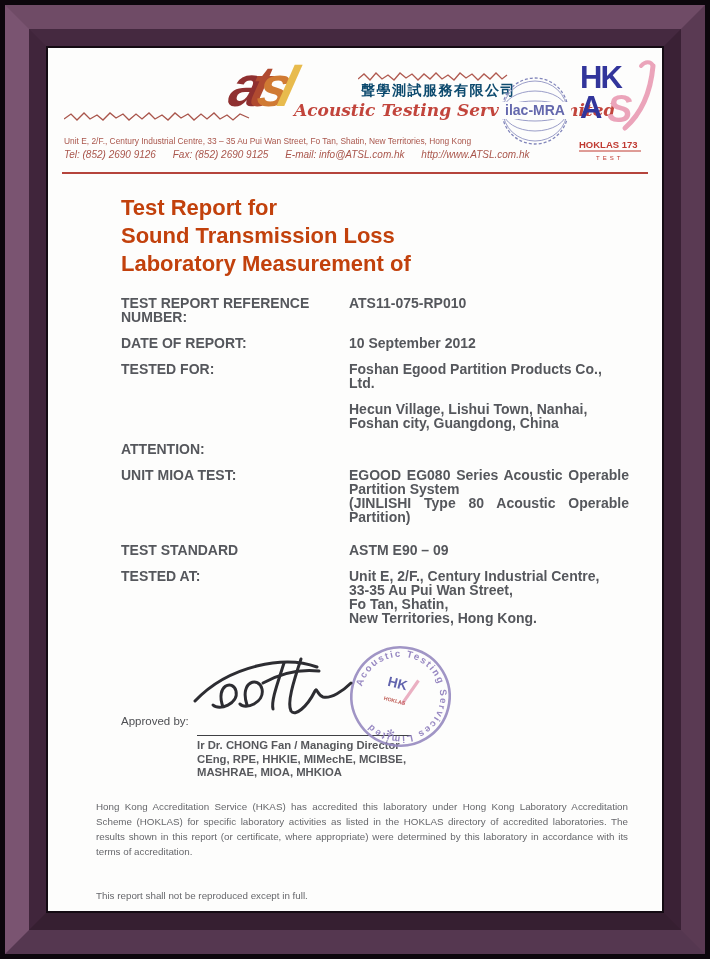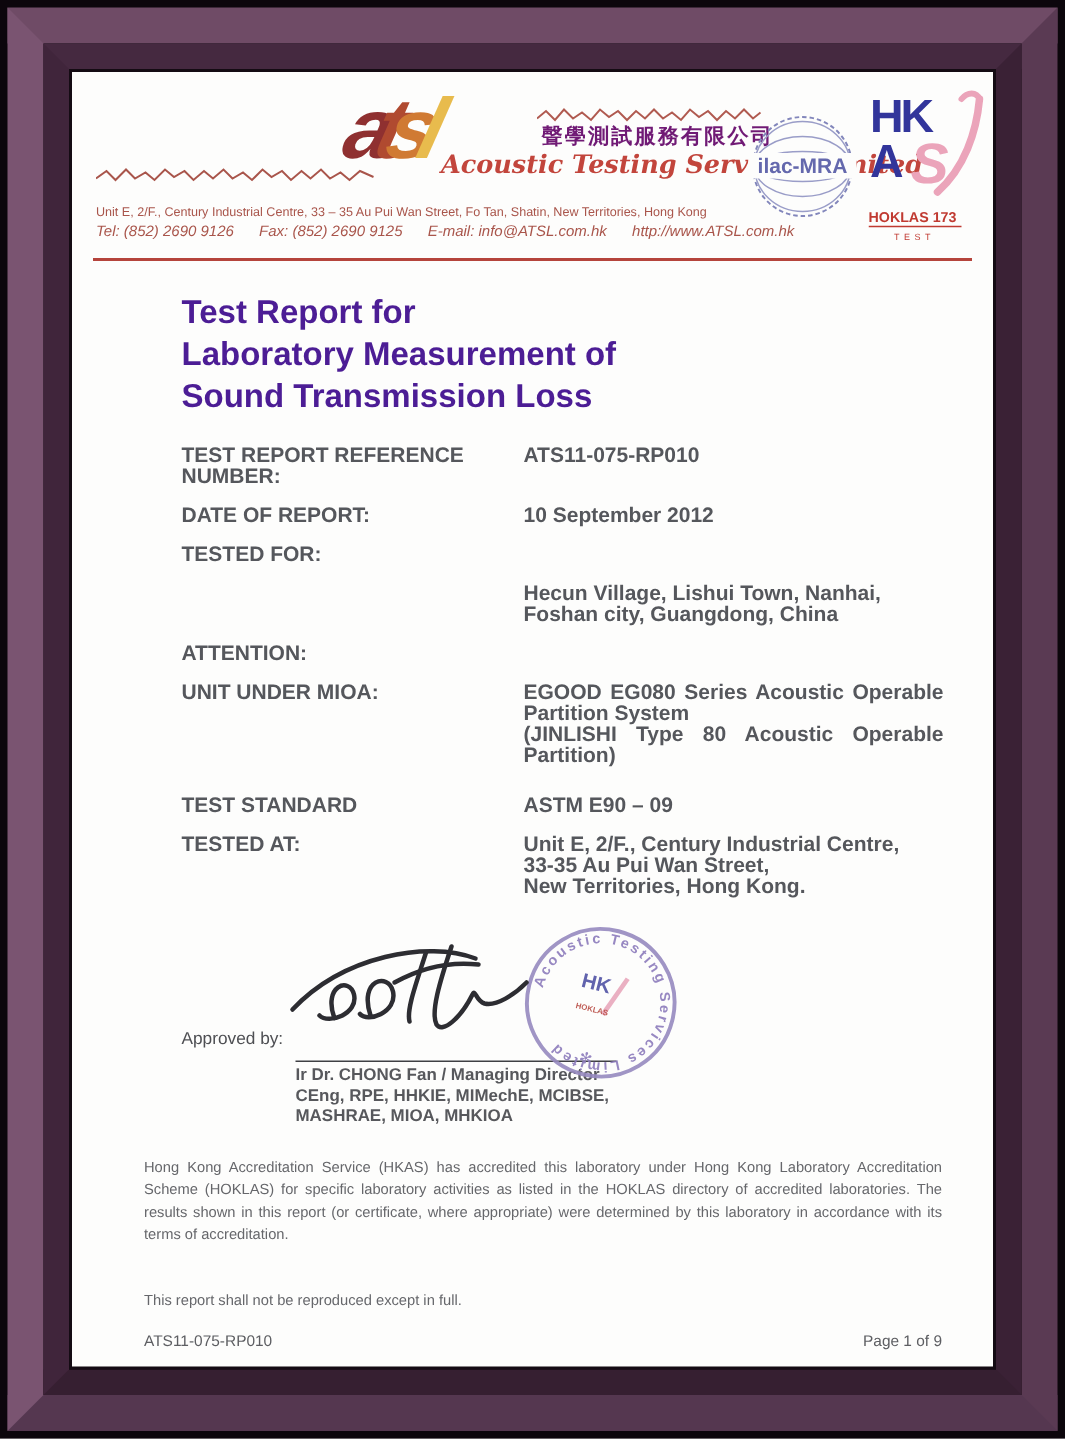--- a/index.html
+++ b/index.html
@@ -20,33 +20,33 @@
   .zig{position:absolute;}
   .zig-left{left:6px;top:54px;}
   .zig-right{left:300px;top:14px;}
   .logo{position:absolute;left:180px;top:2px;transform:skewX(-14deg);
         font-weight:bold;font-style:italic;font-size:57px;line-height:1;letter-spacing:-4px;}
   .logo span{display:inline-block;margin-left:-7px;}
   .l-a{color:#8f3030;}
   .l-t{color:#b04a30;}
   .l-s{color:#d07a33;}
   .l-l{color:#e8bb4d;}
-  .cn-name{position:absolute;left:303px;top:26px;color:#701a75;font-weight:bold;
+  .cn-name{position:absolute;left:303px;top:26px;color:#0c4a6e;font-weight:bold;
            font-size:14px;letter-spacing:1.5px;white-space:nowrap;}
   .en-name{position:absolute;left:236px;top:44px;color:#c2453c;font-weight:bold;
            font-style:italic;font-family:"DejaVu Serif",serif;font-size:17px;white-space:nowrap;}
   .addr{position:absolute;left:6px;top:80px;color:#a9554b;font-size:8.4px;white-space:nowrap;}
   .contact{position:absolute;left:6px;top:93px;color:#a9554b;font-size:10px;white-space:nowrap;font-style:italic;}
   .contact span{margin-right:14px;}
   .ilac{position:absolute;left:438px;top:16px;}
   .hkas{position:absolute;left:521px;top:4px;}
   .hrule{height:0;border-top:2px solid #b5443c;margin:2px 14px 0 14px;}
 
   
-  .title{margin:20px 40px 1px 73px;font-size:22px;font-weight:bold;color:#4c1d95;line-height:28px;}
+  .title{margin:20px 40px 1px 73px;font-size:22px;font-weight:bold;color:#c2410c;line-height:28px;}
 
   
   .fields{margin:18px 30px 0 73px;font-size:14px;font-weight:bold;color:#55575c;}
   .frow{display:grid;grid-template-columns:228px 280px;margin-bottom:12px;line-height:14px;}
   .frow.gap-top{margin-top:19px;}
   .vline{display:block;}
   .vline.spread{text-align:justify;text-align-last:justify;}
 
   
   .approval{position:relative;margin:26px 30px 0 73px;height:128px;}
@@ -111,72 +111,74 @@
           <path d="M62,6 C66,1 72,1 74,6" fill="none" stroke="#eba4ba" stroke-width="4" stroke-linecap="round"></path>
           <text x="0" y="88" font-family="Liberation Sans,sans-serif" font-size="9.5" font-weight="bold" fill="#c03a31">HOKLAS 173</text>
           <line x1="0" y1="91" x2="62" y2="91" stroke="#c03a31" stroke-width="1"></line>
           <text x="17" y="100" font-family="Liberation Sans,sans-serif" font-size="6" letter-spacing="3" fill="#c03a31">TEST</text>
         </svg>
       </div>
       <div class="hrule"></div>
 
       <div class="title">
         <div>Test Report for</div>
+        <div>Sound Transmission Loss</div>
         <div>Laboratory Measurement of</div>
-        <div>Sound Transmission Loss</div>
       </div>
 
       <div class="fields">
 
         <div class="frow">
           <div>TEST REPORT REFERENCE NUMBER:</div>
           <div>ATS11-075-RP010</div>
         </div>
 
         <div class="frow">
           <div>DATE OF REPORT:</div>
           <div>10 September 2012</div>
         </div>
 
         <div class="frow">
           <div>TESTED FOR:</div>
+          <div>Foshan Egood Partition Products Co., Ltd.</div>
         </div>
 
         <div class="frow">
           <div></div>
           <div>
             <span class="vline">Hecun Village, Lishui Town, Nanhai,</span>
             <span class="vline">Foshan city, Guangdong, China</span>
           </div>
         </div>
 
         <div class="frow">
           <div>ATTENTION:</div>
         </div>
 
         <div class="frow">
-          <div>UNIT UNDER MIOA:</div>
+          <div>UNIT MIOA TEST:</div>
           <div>
             <span class="vline spread">EGOOD EG080 Series Acoustic Operable</span>
             <span class="vline">Partition System</span>
             <span class="vline spread">(JINLISHI Type 80 Acoustic Operable</span>
             <span class="vline">Partition)</span>
           </div>
         </div>
 
         <div class="frow gap-top">
           <div>TEST STANDARD</div>
           <div>ASTM E90 – 09</div>
         </div>
 
         <div class="frow">
           <div>TESTED AT:</div>
           <div>
             <span class="vline">Unit E, 2/F., Century Industrial Centre,</span>
             <span class="vline">33-35 Au Pui Wan Street,</span>
+            <span class="vline">Fo Tan, Shatin,</span>
             <span class="vline">New Territories, Hong Kong.</span>
           </div>
         </div>
       </div>
 
       <div class="approval">
         <span class="approved-by">Approved by:</span>
 
         <svg class="sig" width="214" height="88" viewBox="0 0 214 88">
           <g fill="none" stroke="#2d2d32" stroke-width="3" stroke-linecap="round">

